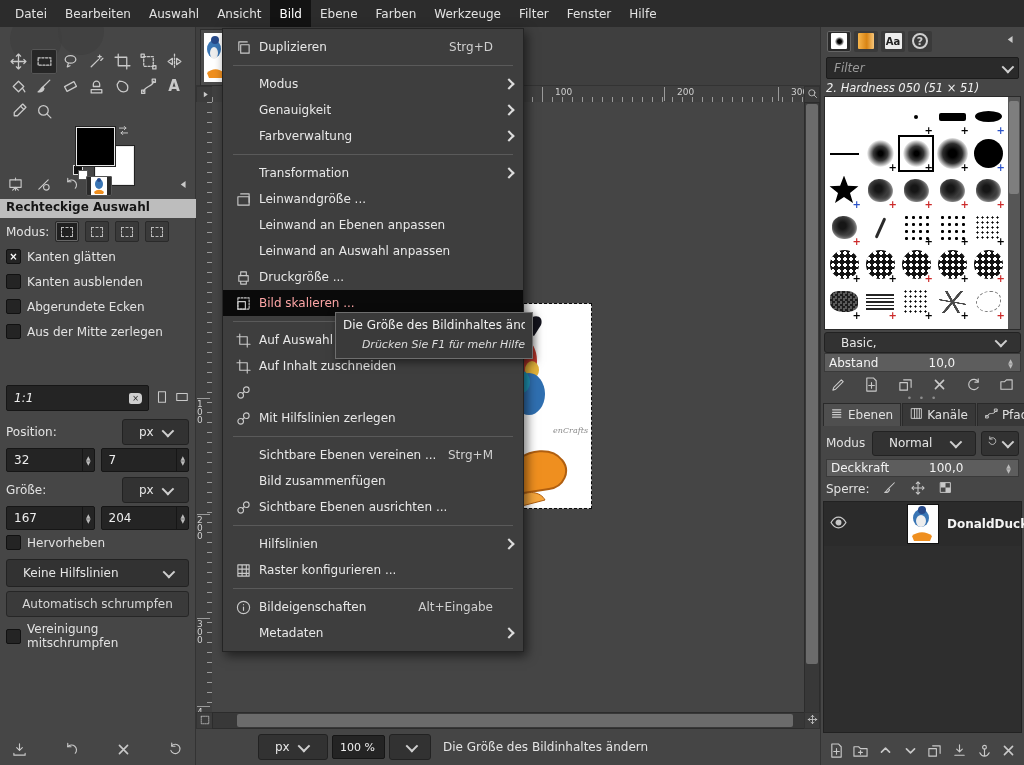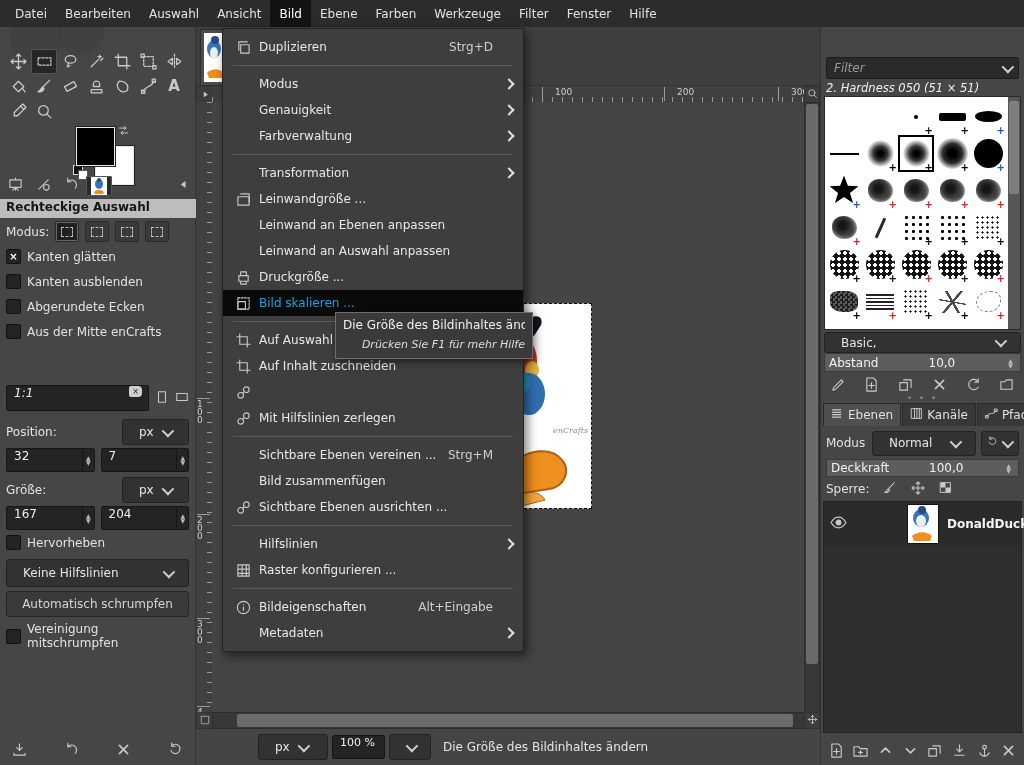--- a/index.html
+++ b/index.html
@@ -31,21 +31,21 @@
   #to-title{position:absolute;left:0;top:172px;width:189px;height:17px;background:#bdbdbd;color:#151515;font-weight:bold;padding:1px 6px;line-height:15px;}
   .to-row{position:absolute;left:6px;width:183px;display:flex;align-items:center;gap:6px;}
   .cb{width:13px;height:13px;background:#242424;border:1px solid #111;border-radius:2px;display:inline-flex;align-items:center;justify-content:center;color:#fff;font-size:10px;font-weight:bold;flex:none;}
   .cb.on::after{content:"\00d7";}
   .modebtn{width:22px;height:19px;background:#3a3a3a;border:1px solid #2a2a2a;border-radius:2px;display:flex;align-items:center;justify-content:center;}
   .modebtn.active{background:#202020;box-shadow:inset 0 0 0 1px #666;}
   .modebtn i{width:10px;height:8px;border:1px dashed #bbb;display:block;}
   .drop{background:#323232;border:1px solid #222;border-radius:3px;display:flex;align-items:center;padding:0 16px;gap:8px;color:#e6e6e6;}
   .chev{width:7px;height:7px;border:solid #cfcfcf;border-width:0 2px 2px 0;transform:rotate(45deg) translateY(-2px);display:inline-block;flex:none;}
   .chev-r{width:6px;height:6px;border:solid #ddd;border-width:2px 2px 0 0;transform:rotate(45deg);display:inline-block;}
-  .numfield{background:#242424;border:1px solid #161616;border-radius:2px;height:22px;display:flex;align-items:flex-start;padding-left:7px;color:#eee;}
+  .numfield{background:#242424;border:1px solid #161616;border-radius:2px;height:22px;display:flex;align-items:center;padding-left:7px;color:#eee;}
   .spin{margin-left:auto;display:flex;flex-direction:column;justify-content:center;line-height:5px;font-size:6px;color:#bbb;padding:0 3px;border-left:1px solid #161616;height:100%;}
   .btn{background:#3a3a3a;border:1px solid #262626;border-radius:3px;display:flex;align-items:center;justify-content:center;color:#d6d6d6;}
   #to-bottom-icons{position:absolute;left:8px;bottom:6px;width:178px;display:flex;justify-content:space-between;}
   
   #center{position:absolute;left:196px;top:27px;right:204px;bottom:0;background:#454545;}
   #tabstrip{position:absolute;left:0;top:0;right:0;height:58px;background:#3f3f3f;border-bottom:1px solid #333;}
   #img-tab{position:absolute;left:4px;top:2px;width:30px;height:55px;background:#4c4c4c;border:1px solid #2e2e2e;display:flex;align-items:center;justify-content:center;}
   #img-tab .thumb{width:24px;height:49px;background:#fff;}
   #ruler-corner{position:absolute;left:0;top:59px;width:16px;height:16px;display:flex;align-items:center;justify-content:center;border:1px solid #333;background:#3c3c3c;}
   #hruler{position:absolute;left:16px;top:59px;right:14px;height:16px;background:#404040;border-bottom:1px solid #2e2e2e;overflow:hidden;}
@@ -64,21 +64,21 @@
   #hscroll .thumb{position:absolute;left:4%;top:1px;bottom:1px;width:94%;background:#6b6b6b;border-radius:2px;}
   #vscroll{position:absolute;right:0;top:75px;width:14px;bottom:52px;background:#383838;border:1px solid #2c2c2c;}
   #vscroll .thumb{position:absolute;top:1px;left:1px;right:1px;height:92%;background:#6b6b6b;border-radius:2px;}
   #qmask{position:absolute;left:0;bottom:36px;width:16px;height:15px;background:#3c3c3c;border:1px solid #333;display:flex;align-items:center;justify-content:center;}
   #navbtn{position:absolute;right:0;bottom:36px;width:14px;height:15px;background:#3c3c3c;border:1px solid #333;display:flex;align-items:center;justify-content:center;}
   #statusbar{position:absolute;left:0;right:0;bottom:0;height:36px;display:flex;align-items:center;gap:4px;padding-left:62px;}
   #status-msg{margin-left:8px;color:#e4e4e4;}
   
   #image-menu{position:absolute;left:222px;top:28px;width:300px;background:#3e3e3e;border:1px solid #242424;box-shadow:3px 4px 10px rgba(0,0,0,.55);padding:5px 0;z-index:50;}
   .mi{height:26px;display:flex;align-items:center;padding:0 10px 0 8px;gap:4px;color:#e8e8e8;}
-  .mi.hl{background:#0a0a0a;color:#0ea5e9;}
+  .mi.hl{background:#0a0a0a;color:#fca5a5;}
   .mic{width:24px;display:flex;align-items:center;justify-content:center;flex:none;}
   .ml{flex:1;white-space:nowrap;overflow:hidden;}
   .msc{color:#cfcfcf;margin-right:2px;}
   .mar{width:14px;display:flex;justify-content:flex-end;}
   .msep{height:1px;background:#5a5a5a;margin:5px 10px;}
   
   #tooltip{position:absolute;left:335px;top:312px;width:198px;height:47px;background:#3a3a3a;border:1px solid #6e6e6e;box-shadow:2px 3px 8px rgba(0,0,0,.5);z-index:60;padding:5px 7px;box-sizing:border-box;}
   #tooltip .tt1{color:#f0f0f0;white-space:nowrap;overflow:hidden;}
   #tooltip .tt2{color:#dedede;font-style:italic;font-size:11px;text-align:right;margin-top:6px;white-space:nowrap;overflow:hidden;}
   
@@ -324,21 +324,21 @@
     <div class="to-row" style="top:247px;">
       <span class="cb"></span>
       <span class="lbl">Kanten ausblenden</span>
       </div>
     <div class="to-row" style="top:272px;">
       <span class="cb"></span>
       <span class="lbl">Abgerundete Ecken</span>
       </div>
     <div class="to-row" style="top:297px;">
       <span class="cb"></span>
-      <span class="lbl">Aus der Mitte enCrafts</span>
+      <span class="lbl">Aus der Mitte zerlegen</span>
       </div>
 
 
     <div class="to-row" style="top:358px;">
       <div class="numfield it" style="flex:1;height:24px;">
         <span>1:1</span>
         <span style="margin-left:auto;margin-right:6px;width:13px;height:11px;background:#cfcfcf;color:#222;border-radius:2px 4px 4px 2px;font-size:8px;display:flex;align-items:center;justify-content:center;font-style:normal;">×</span>
       </div>
       <span class="ic"><svg viewBox="0 0 16 16" width="14" height="14" fill="none" stroke="#c9c9c9" stroke-width="1.2" stroke-linecap="round" stroke-linejoin="round">
             <rect x="4" y="2" width="8" height="12"></rect>
@@ -525,20 +525,39 @@
         <span>100 %</span>
       </div>
       <div class="drop" style="height:24px;width:8px;">
           <span class="chev"></span>
         </div>
       <span id="status-msg">Die Größe des Bildinhaltes ändern</span>
     </div>
   </div>
 
   <div id="right">
+    <div id="dock-tabs-top">
+      <div class="dtab active">
+          <span class="brushdot">
+            <i></i>
+          </span>
+        </div>
+      <div class="dtab">
+          <span class="gradsw"></span>
+        </div>
+      <div class="dtab">
+          <span class="fontsw">Aa</span>
+        </div>
+      <div class="dtab">
+          <span class="helpsw">?</span>
+        </div>
+      <span class="dock-collapse ic"><svg viewBox="0 0 16 16" width="11" height="11" fill="none" stroke="#c9c9c9" stroke-width="1.2" stroke-linecap="round" stroke-linejoin="round">
+            <path d="M11 3 4 8l7 5z" fill="#c9c9c9" stroke="none"></path>
+          </svg></span>
+    </div>
     <div id="brush-filter">
       <span>Filter</span>
       <span class="chev" style="margin-left:auto;"></span>
     </div>
     <div id="brush-current">2. Hardness 050 (51 × 51)</div>
     <div id="brush-wrap">
       <div id="brush-grid">
           <div class="bcell"></div>
           <div class="bcell"></div>
           <div class="bcell m-k">

